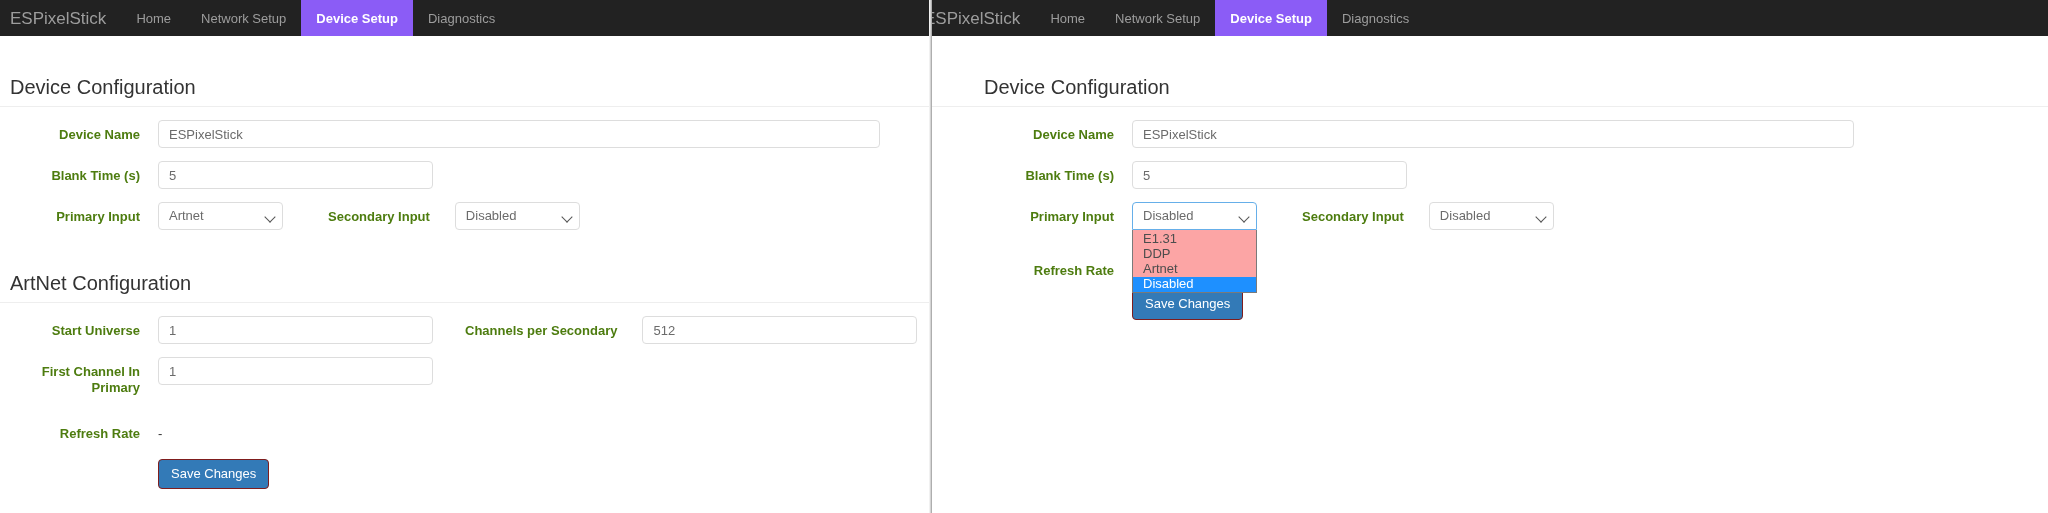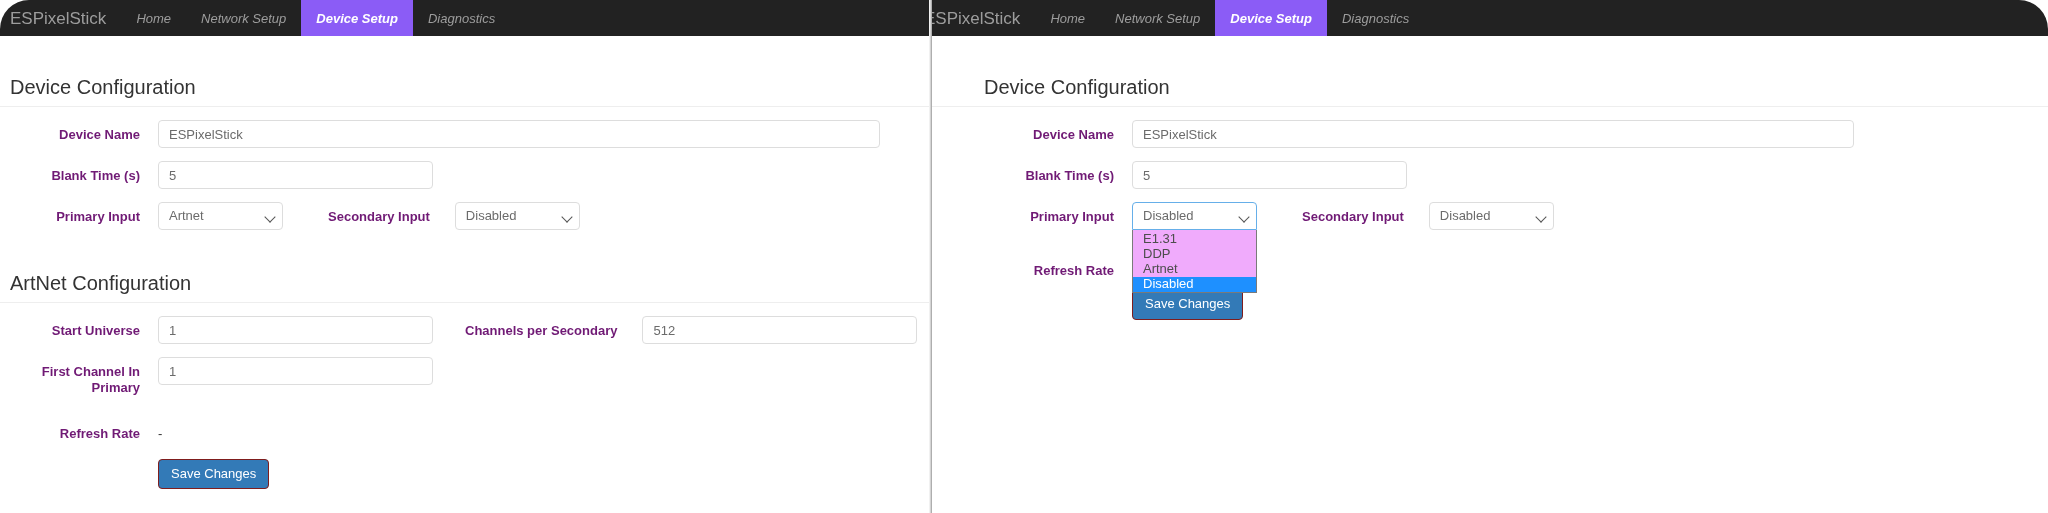--- a/index.html
+++ b/index.html
@@ -11,21 +11,20 @@
     width: 2048px;
     height: 513px;
     font-family: "Liberation Sans", sans-serif;
     overflow: hidden;
   }
   .screen {
     position: relative;
     width: 2048px;
     height: 513px;
     overflow: hidden;
-    border-radius: 29px;
   }
   
   .panel {
     position: absolute;
     top: 0;
     height: 513px;
     overflow: hidden;
     background: #ffffff;
   }
   .panel-left  { left: 0;    width: 929px; }
@@ -63,21 +62,20 @@
     line-height: 1;
     white-space: nowrap;
   }
   .nav-link {
     display: flex;
     align-items: center;
     padding: 0 15px;
     color: #9d9d9d;
     font-size: 13px;
     white-space: nowrap;
-    font-style: italic;
   }
   .nav-link.active {
     background: #8b5cf6;
     color: #ffffff;
     font-weight: bold;
   }
 
   
   .content {
     padding: 0;
@@ -96,21 +94,21 @@
     display: flex;
     align-items: flex-start;
     margin-top: 13px;
     position: relative;
   }
   .form-label {
     width: 140px;
     text-align: right;
     font-size: 13px;
     font-weight: bold;
-    color: #701a75;
+    color: #4d7c0f;
     padding-top: 7px;
     line-height: 1.25;
     flex: 0 0 140px;
   }
   .field {
     margin-left: 18px;
   }
   .form-control {
     box-sizing: border-box;
     height: 28px;
@@ -160,21 +158,21 @@
     border-bottom: 1.6px solid #555555;
     transform: rotate(45deg);
     pointer-events: none;
   }
   .select-menu {
     position: absolute;
     left: 0;
     top: 28px;
     width: 125px;
     box-sizing: border-box;
-    background: #f0abfc;
+    background: #fca5a5;
     border: 1px solid #7a7a7a;
     border-top: none;
     z-index: 50;
     padding: 2px 0 0 0;
   }
   .select-option {
     font-size: 13px;
     line-height: 14px;
     padding: 0px 0 1px 10px;
     height: 14px;

